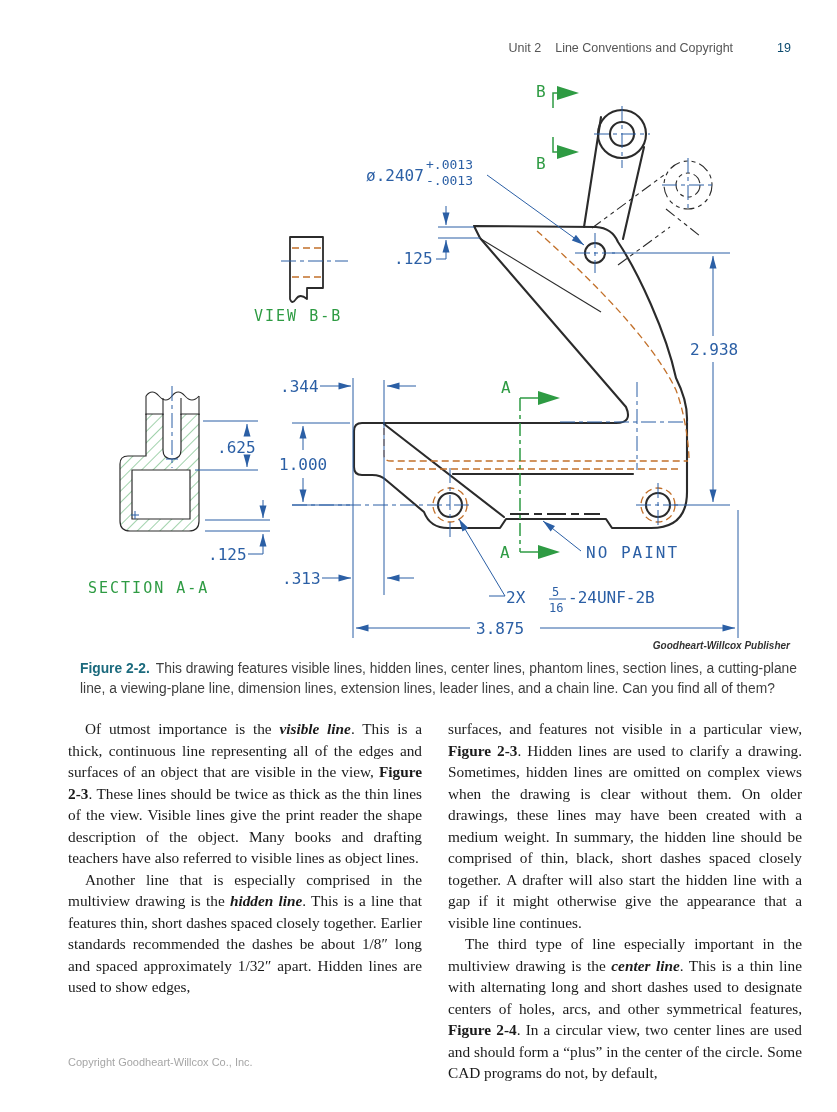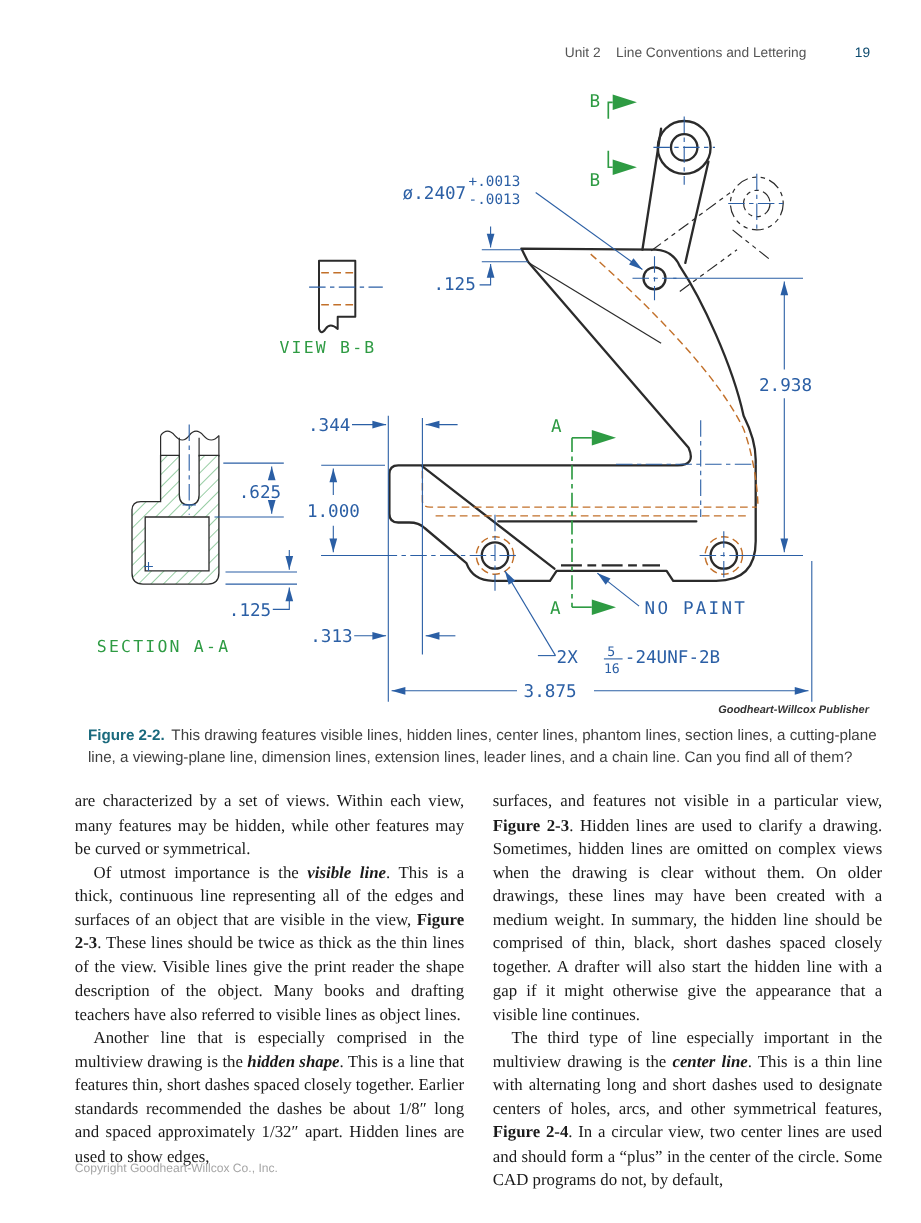--- a/index.html
+++ b/index.html
@@ -43,21 +43,21 @@
   
   #ftr{position:absolute;left:68px;top:1056px;font-size:11px;color:#a6a6a6;}
 </style>
 </head>
 <body>
 
 <div id="page">
 
   <div id="hdr">
     <span class="unit">Unit 2</span>
-    <span class="title">Line Conventions and Lettering</span>
+    <span class="title">Line Conventions and Copyright</span>
     <span class="pgnum">19</span>
   </div>
 
   <svg id="dwg" width="837" height="670" viewBox="0 0 837 670">
     <defs>
       <marker id="ab" markerUnits="userSpaceOnUse" markerWidth="14" markerHeight="8" refX="13" refY="4" orient="auto">
         <path d="M0.5,0.5 L13,4 L0.5,7.5 Z" fill="#2b5fa5"></path>
       </marker>
       <pattern id="hatch" patternUnits="userSpaceOnUse" width="8" height="8" patternTransform="rotate(45)">
         <line x1="0" y1="0" x2="0" y2="8" stroke="#44a65a" stroke-width="1"></line>
@@ -227,23 +227,22 @@
       <text class="dimtxt" x="568" y="603">-24UNF-2B</text>
     </g>
   </svg>
 
   <div id="cap">
     <span class="figlabel">Figure 2-2.</span><span>This drawing features visible lines, hidden lines, center lines, phantom lines, section lines, a cutting-plane line, a viewing-plane line, dimension lines, extension lines, leader lines, and a chain line. Can you find all of them?</span>
   </div>
   <div id="credit">Goodheart-Willcox Publisher</div>
 
   <div id="col1" class="col">
-      <p><span>are characterized by a set of views. Within each view, many features may be hidden, while other features may be curved or symmetrical.</span></p>
       <p class="indent"><span>Of utmost importance is the </span><span class="fmt-b fmt-i">visible line</span><span>. This is a thick, continuous line representing all of the edges and surfaces of an object that are visible in the view, </span><span class="fmt-b">Figure 2-3</span><span>. These lines should be twice as thick as the thin lines of the view. Visible lines give the print reader the shape description of the object. Many books and drafting teachers have also referred to visible lines as object lines.</span></p>
-      <p class="indent"><span>Another line that is especially comprised in the multiview drawing is the </span><span class="fmt-b fmt-i">hidden shape</span><span>. This is a line that features thin, short dashes spaced closely together. Earlier standards recommended the dashes be about 1/8″ long and spaced approximately 1/32″ apart. Hidden lines are used to show edges,</span></p>
+      <p class="indent"><span>Another line that is especially comprised in the multiview drawing is the </span><span class="fmt-b fmt-i">hidden line</span><span>. This is a line that features thin, short dashes spaced closely together. Earlier standards recommended the dashes be about 1/8″ long and spaced approximately 1/32″ apart. Hidden lines are used to show edges,</span></p>
     </div>
   <div id="col2" class="col">
       <p><span>surfaces, and features not visible in a particular view, </span><span class="fmt-b">Figure 2-3</span><span>. Hidden lines are used to clarify a drawing. Sometimes, hidden lines are omitted on complex views when the drawing is clear without them. On older drawings, these lines may have been created with a medium weight. In summary, the hidden line should be comprised of thin, black, short dashes spaced closely together. A drafter will also start the hidden line with a gap if it might otherwise give the appearance that a visible line continues.</span></p>
       <p class="indent"><span>The third type of line especially important in the multiview drawing is the </span><span class="fmt-b fmt-i">center line</span><span>. This is a thin line with alternating long and short dashes used to designate centers of holes, arcs, and other symmetrical features, </span><span class="fmt-b">Figure 2-4</span><span>. In a circular view, two center lines are used and should form a “plus” in the center of the circle. Some CAD programs do not, by default,</span></p>
     </div>
 
   <div id="ftr">Copyright Goodheart-Willcox Co., Inc.</div>
 
 </div>
 

